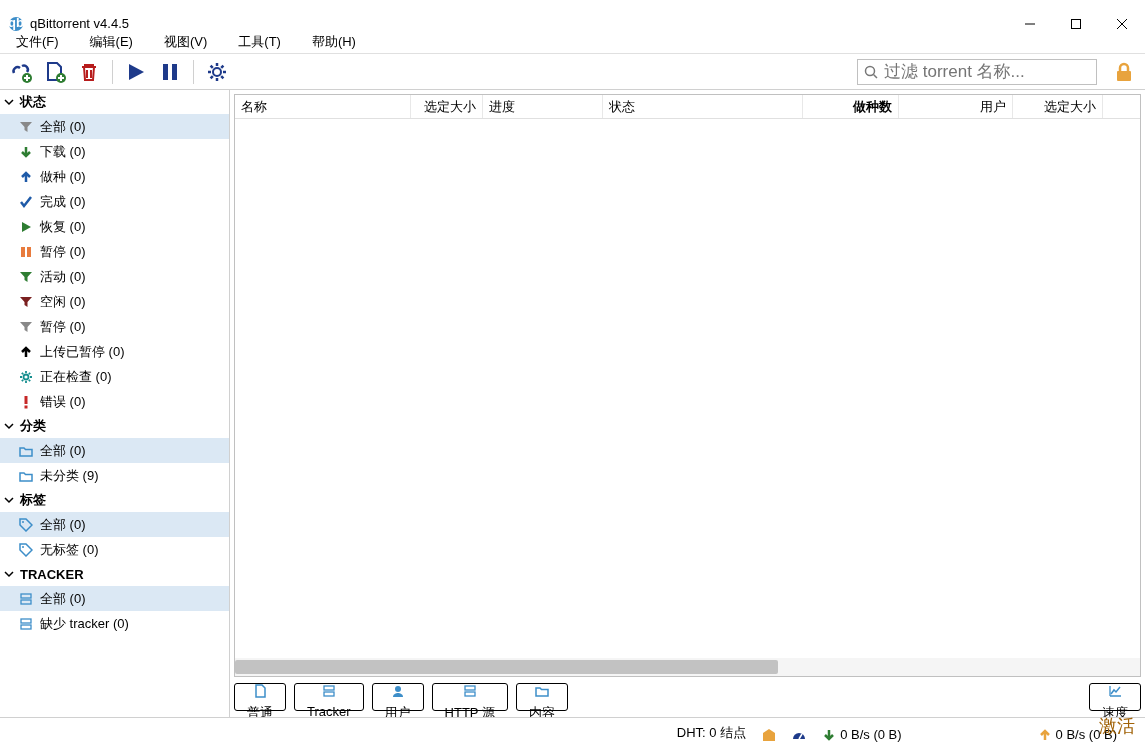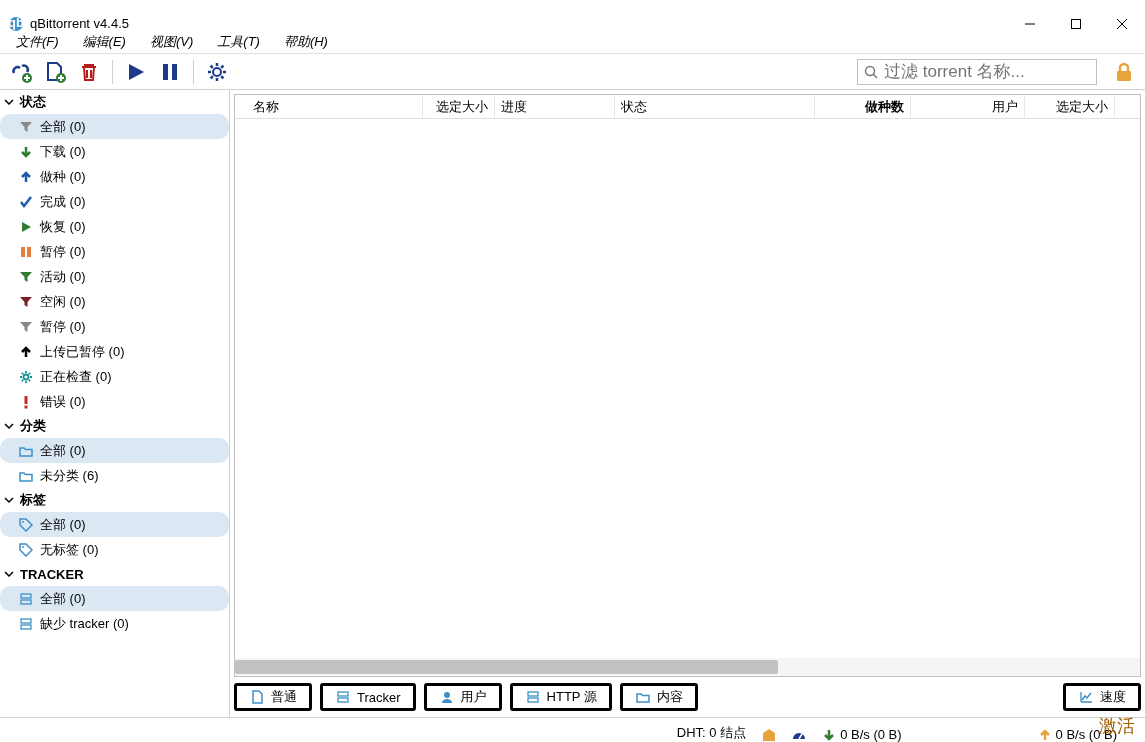--- a/index.html
+++ b/index.html
@@ -4,50 +4,50 @@
 <style>
 * { box-sizing: border-box; margin: 0; padding: 0; font-family: "Segoe UI", "Microsoft YaHei", sans-serif; font-size: 13px; }
 body { width: 1145px; height: 742px; background: #fff; display: flex; flex-direction: column; overflow: hidden; }
 
 .titlebar { height: 30px; display: flex; align-items: center; padding: 17px 0 0 8px; background: #fff; }
 .titlebar .app-icon { width: 16px; height: 16px; margin-right: 6px; }
 .titlebar .title { flex: 1; color: #000; }
 .titlebar .winbtns { display: flex; }
 .titlebar .winbtn { width: 46px; height: 30px; display: flex; align-items: center; justify-content: center; }
 
-.menubar { height: 24px; display: flex; align-items: center; padding: 3px 6px; color: #000; gap: 4px; border-bottom: 1px solid #e0e0e0; font-style: italic; }
+.menubar { height: 24px; display: flex; align-items: center; padding: 3px 6px; color: #000; gap: 11px; border-bottom: 1px solid #e0e0e0; }
 .menuitem { padding: 2px 10px; cursor: default; }
 
 .toolbar { height: 36px; display: flex; align-items: center; padding: 0 6px; background: #fff; border-bottom: 1px solid #d0d0d0; gap: 4px; }
 .toolbtn { width: 30px; height: 30px; display: flex; align-items: center; justify-content: center; cursor: pointer; border-radius: 2px; }
 .toolsep { width: 1px; height: 24px; background: #d0d0d0; margin: 0 4px; }
 .toolspacer { flex: 1; }
 .searchbox { width: 240px; height: 26px; border: 1px solid #c0c0c0; display: flex; align-items: center; padding: 0 6px; gap: 6px; }
 .searchbox input { border: none; outline: none; flex: 1; font-size: 17px; color: #666; background: transparent; }
 .lockbtn { margin-left: 8px; }
 
 .content { flex: 1; display: flex; overflow: hidden; border-bottom: 1px solid #d0d0d0; }
 .sidebar { width: 230px; border-right: 1px solid #d0d0d0; overflow-y: auto; background: #fff; }
 .section-header { display: flex; align-items: center; padding: 2px 4px; font-weight: bold; gap: 4px; height: 24px; }
 .section-header .chev { width: 12px; text-align: center; }
-.filter-item { display: flex; align-items: center; padding: 2px 4px 2px 18px; gap: 6px; height: 25px; cursor: default; border-radius: 10px; }
+.filter-item { display: flex; align-items: center; padding: 2px 4px 2px 18px; gap: 6px; height: 25px; cursor: default; }
 .filter-item.selected { background: #dbe8f4; }
 .filter-icon { width: 16px; height: 16px; display: flex; align-items: center; justify-content: center; flex-shrink: 0; }
 
 .main { flex: 1; display: flex; flex-direction: column; padding: 4px; overflow: hidden; }
 .table-area { flex: 1; border: 1px solid #c0c0c0; display: flex; flex-direction: column; overflow: hidden; }
 .table-header { display: flex; height: 24px; border-bottom: 1px solid #e0e0e0; background: #fff; }
 .th { padding: 3px 6px; border-right: 1px solid #e8e8e8; white-space: nowrap; }
 .th.right { text-align: right; }
 .table-body { flex: 1; }
 .hscroll { height: 18px; background: #f5f5f5; position: relative; }
 .hscroll-thumb { position: absolute; left: 0; top: 2px; height: 14px; width: 60%; background: #c2c2c2; border-radius: 2px; }
 
 .bottom-tabs { display: flex; gap: 8px; padding: 6px 0 2px 0; align-items: center; }
-.tab-btn { height: 28px; border: 3px solid #000000; border-radius: 3px; padding: 0 12px; display: flex; align-items: center; gap: 6px; background: #fff; cursor: pointer; }
+.tab-btn { height: 28px; border: 1px solid #000000; border-radius: 3px; padding: 0 12px; display: flex; align-items: center; gap: 6px; background: #fff; cursor: pointer; flex-direction: column; }
 .tab-btn .ticon { width: 16px; height: 16px; display: flex; align-items: center; justify-content: center; }
 .bottom-spacer { flex: 1; }
 
 .statusbar { height: 24px; display: flex; align-items: flex-end; padding: 0 28px; font-size: 12px; gap: 16px; justify-content: flex-end; }
 .statusbar .left { flex: 1; }
 .stat-item { display: flex; align-items: center; gap: 4px; }
 .stat-icon { width: 14px; height: 14px; }
 .watermark { position: absolute; right: 10px; bottom: 4px; color: #a16207; font-size: 18px; pointer-events: none; }
 
 svg { display: block; }
@@ -290,21 +290,21 @@
           </svg>
         </span>
         <span>全部 (0)</span>
       </div>
       <div class="filter-item">
         <span class="filter-icon">
           <svg width="14" height="14">
             <path d="M1 4h4l1.5 1.5H13V12H1z" fill="none" stroke="#3d8ec9" stroke-width="1.5"></path>
           </svg>
         </span>
-        <span>未分类 (6)</span>
+        <span>未分类 (9)</span>
       </div>
       <div class="section-header">
         <span class="chev">
           <svg width="10" height="10">
             <path d="M1 3l4 4 4-4" fill="none" stroke="#000" stroke-width="1.5"></path>
           </svg>
         </span>
         <span>标签</span>
       </div>
       <div class="filter-item selected">
@@ -348,21 +348,21 @@
             <rect x="2" y="2" width="10" height="4" fill="none" stroke="#3d8ec9" stroke-width="1.3"></rect>
             <rect x="2" y="8" width="10" height="4" fill="none" stroke="#3d8ec9" stroke-width="1.3"></rect>
           </svg>
         </span>
         <span>缺少 tracker (0)</span>
       </div>
     </div>
   <div class="main">
     <div class="table-area">
       <div class="table-header" id="thead">
-          <div class="th" style="width: 176px; margin-left: 12px;">名称</div>
+          <div class="th" style="width: 176px;">名称</div>
           <div class="th right" style="width: 72px;">选定大小</div>
           <div class="th" style="width: 120px;">进度</div>
           <div class="th" style="width: 200px;">状态</div>
           <div class="th right" style="width: 96px; font-weight: bold;">做种数</div>
           <div class="th right" style="width: 114px;">用户</div>
           <div class="th right" style="width: 90px;">选定大小</div>
         </div>
       <div class="table-body"></div>
       <div class="hscroll">
           <div class="hscroll-thumb"></div>

